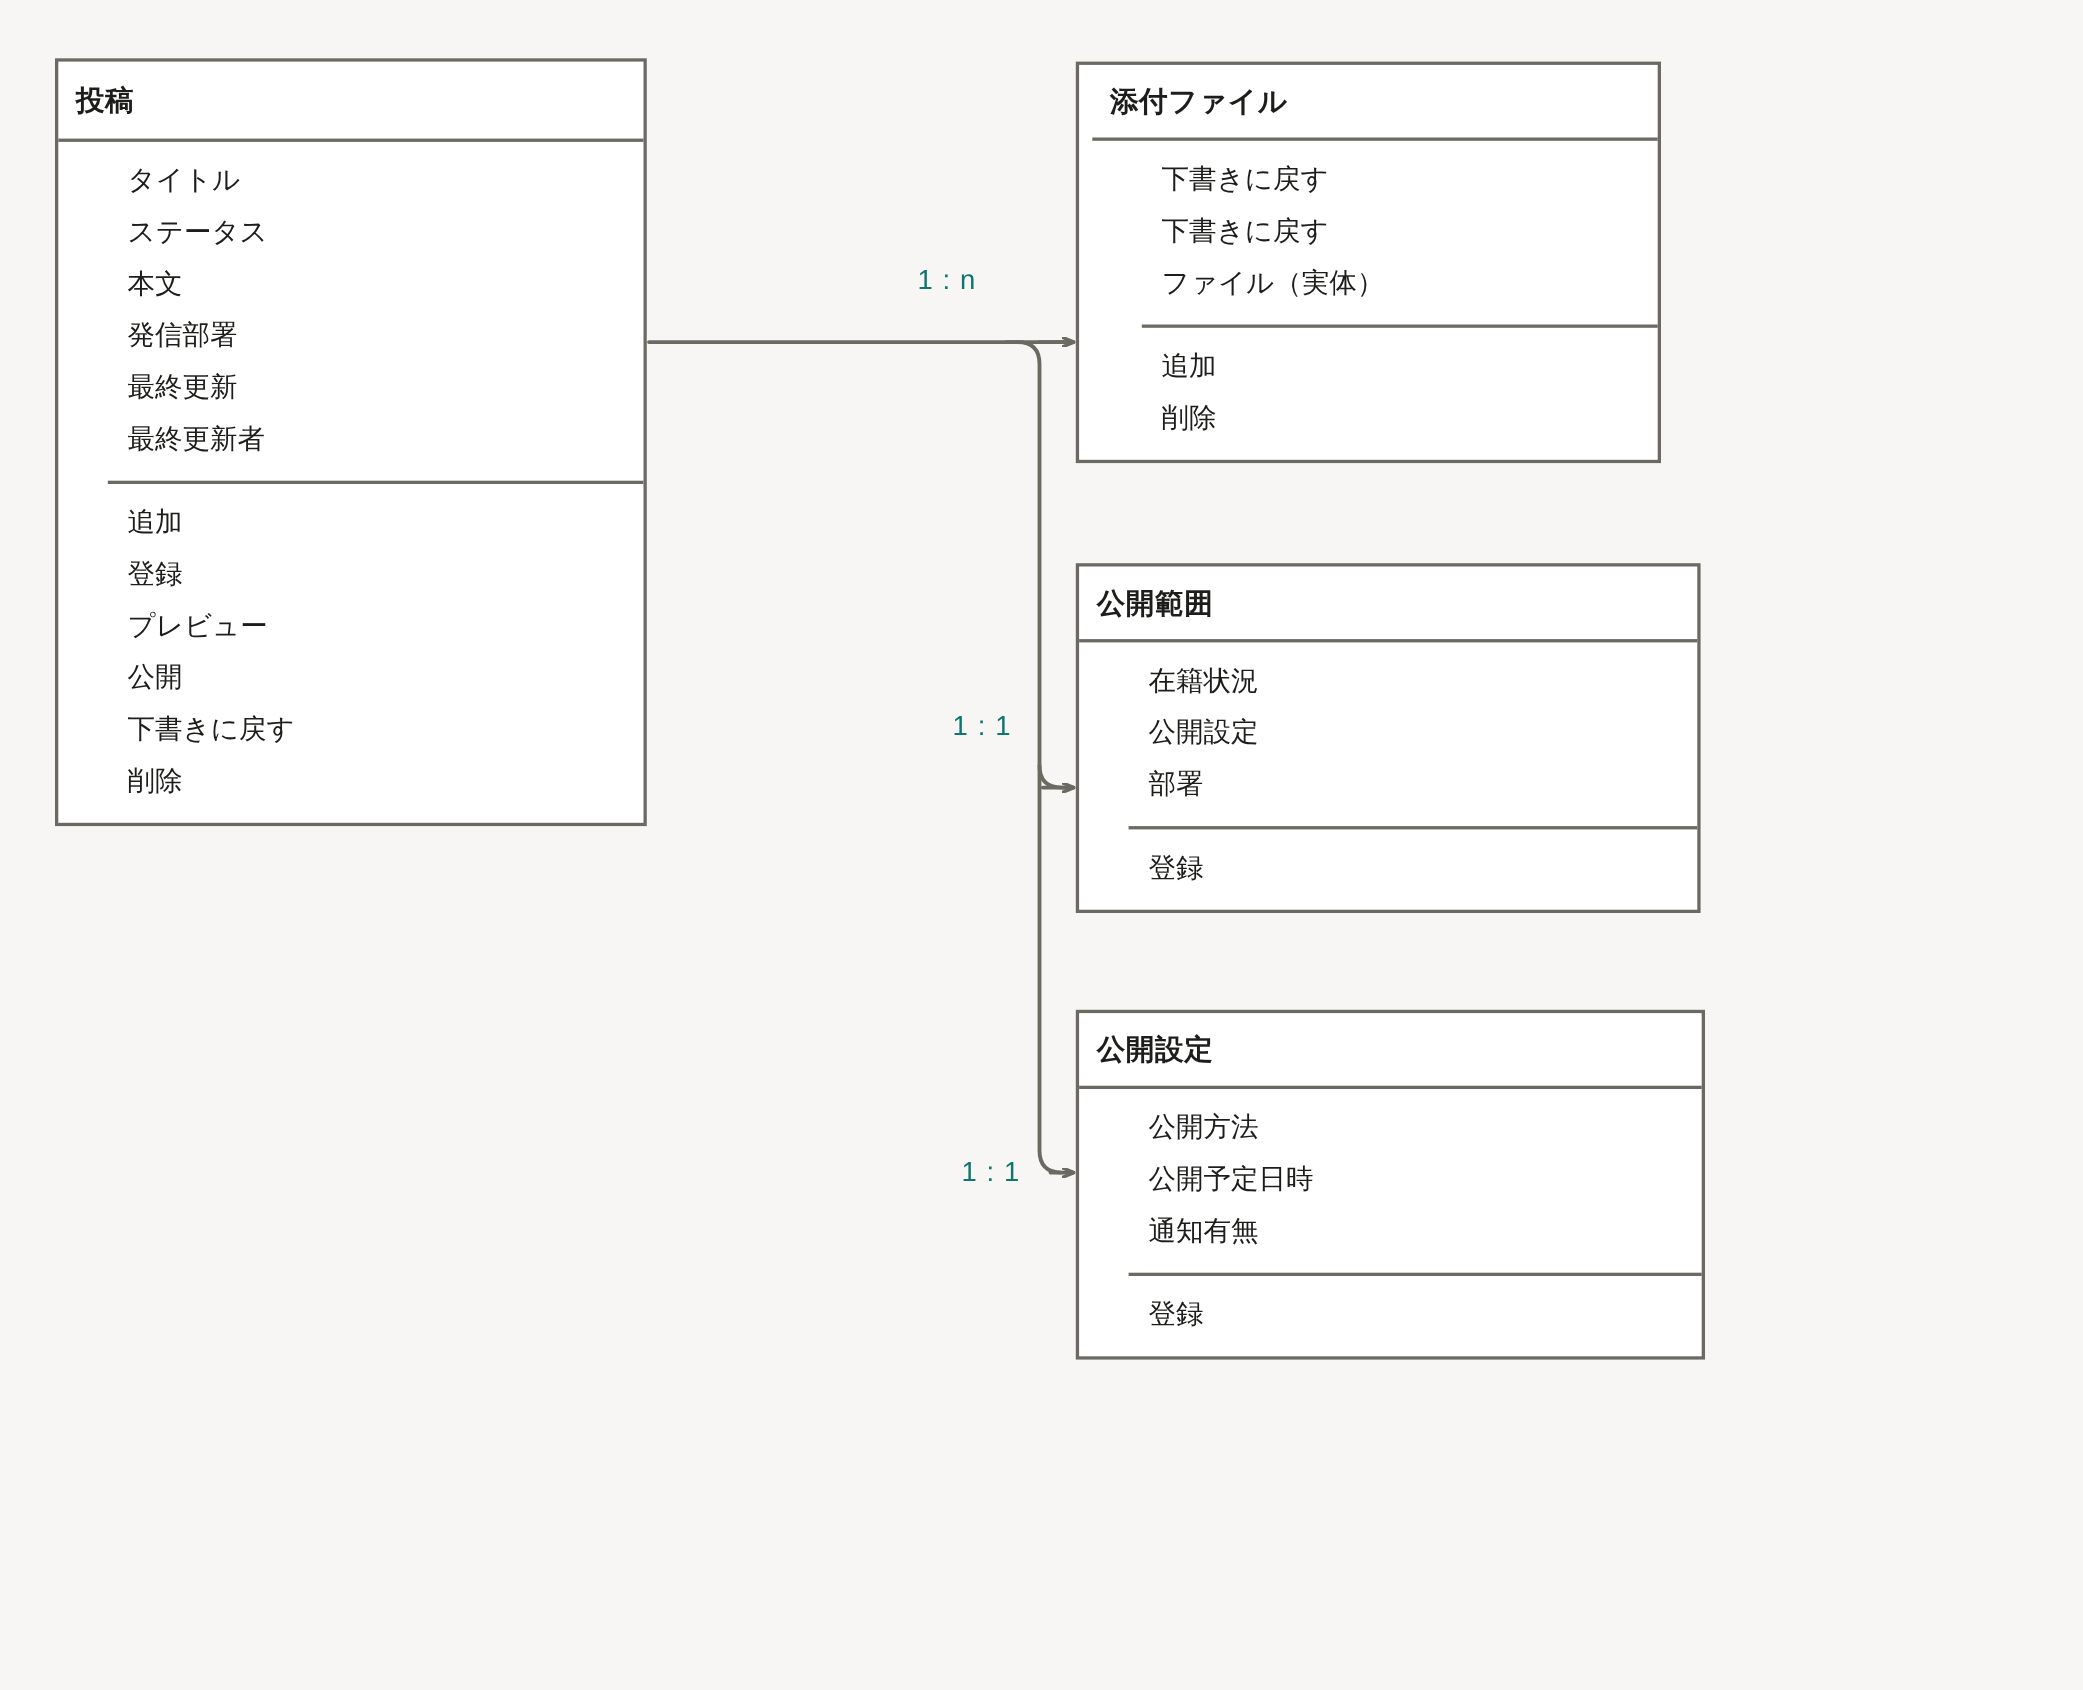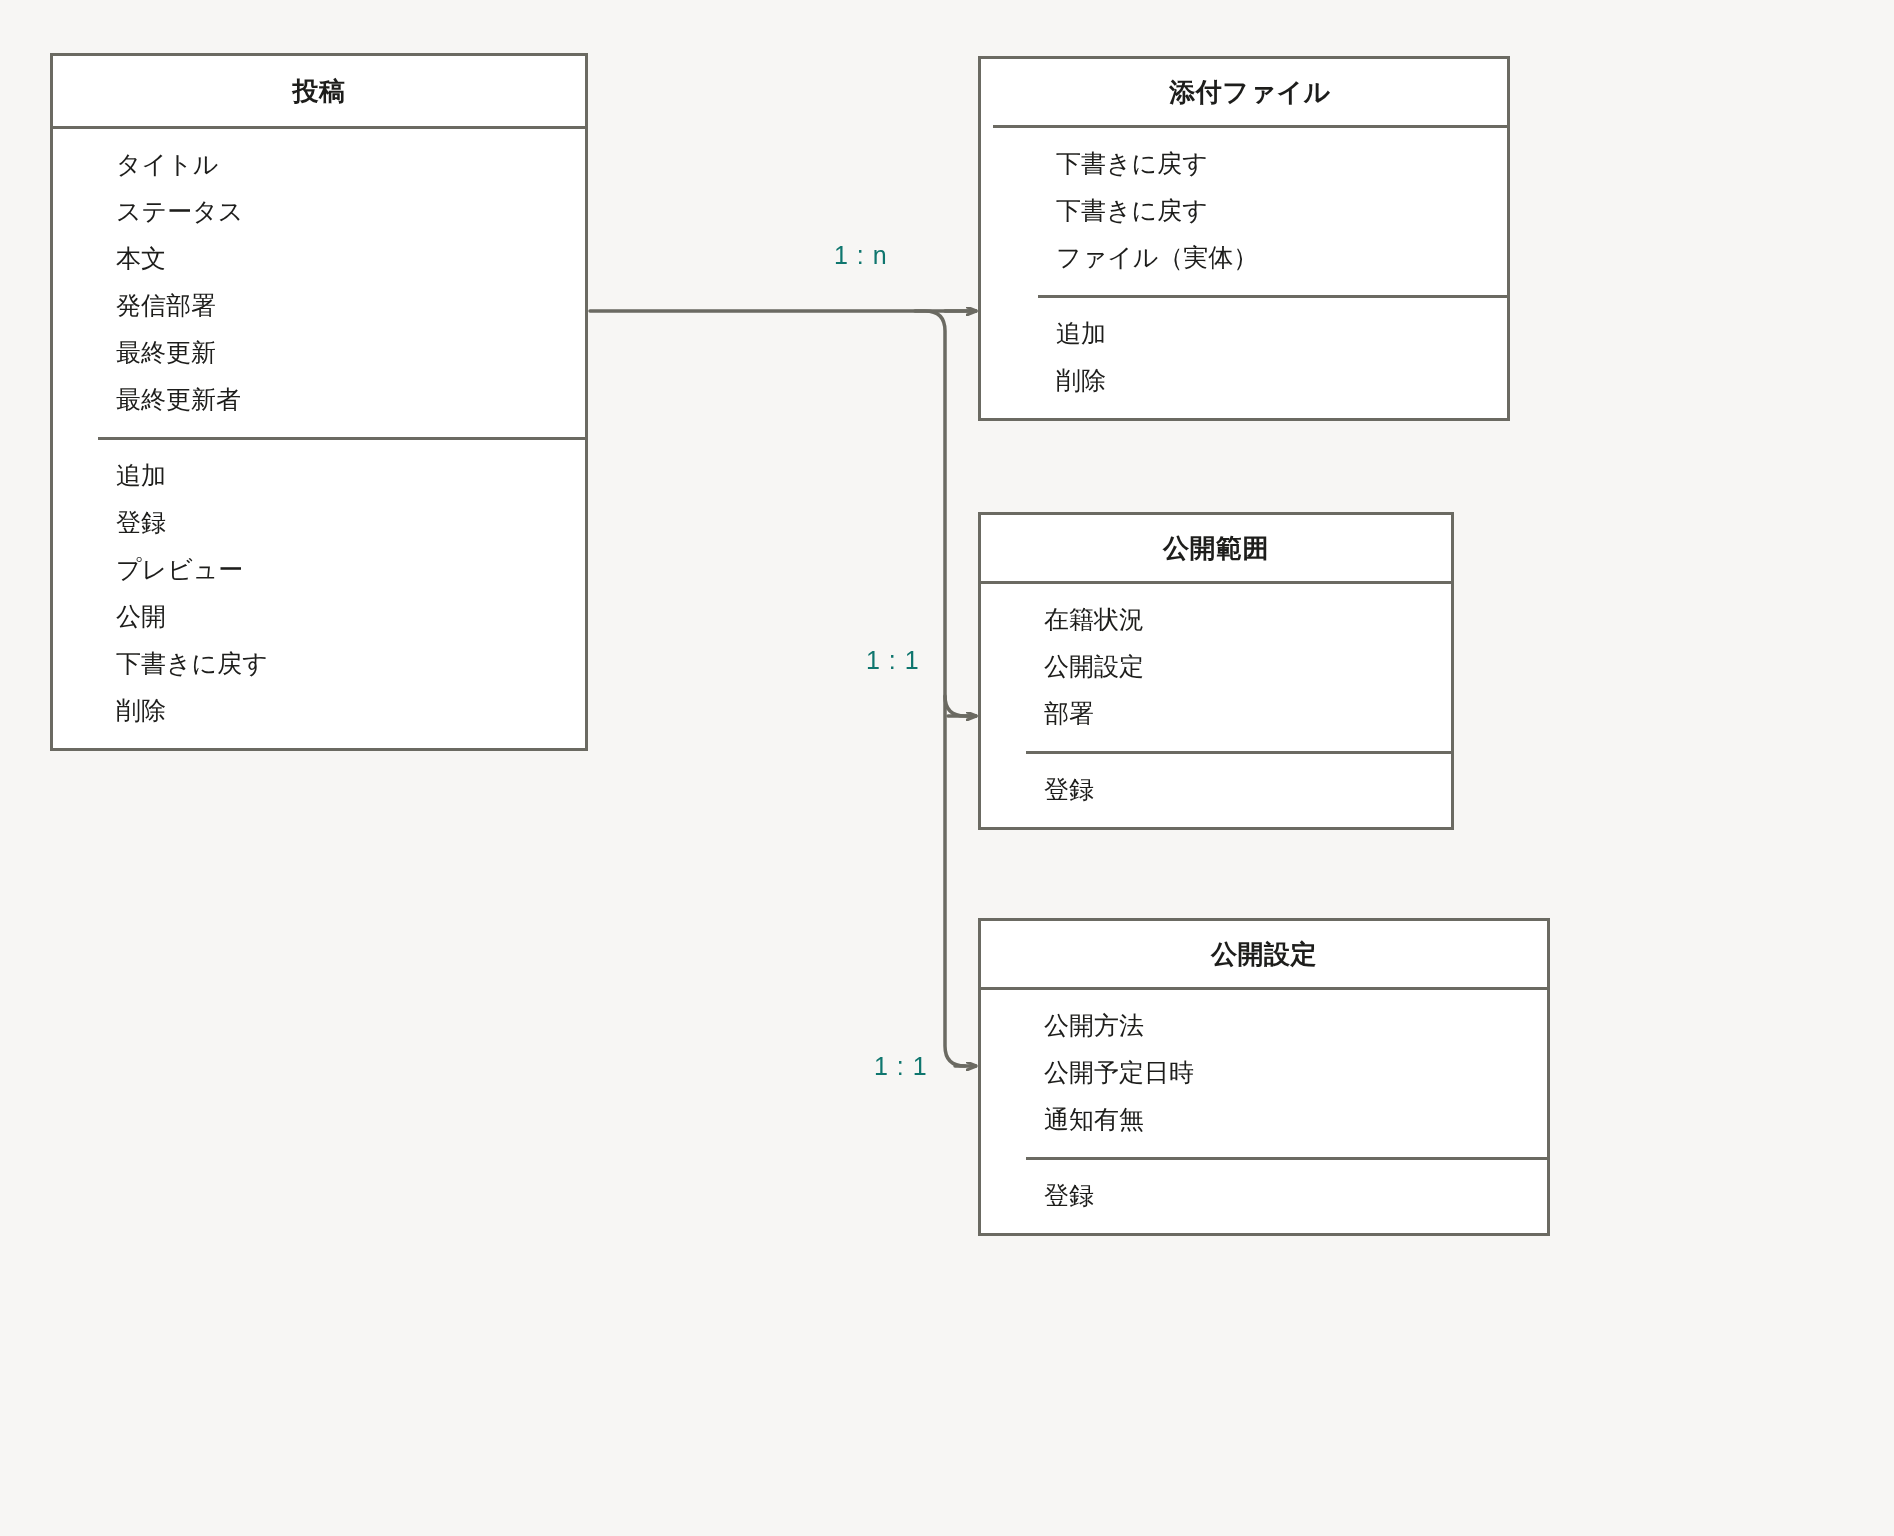--- a/index.html
+++ b/index.html
@@ -24,21 +24,20 @@
   }
 
   
   .umlbox {
     position: absolute;
     background: #ffffff;
     border: 3px solid #6b6a62;
     box-sizing: border-box;
   }
   .uml-title {
-    text-align: center;
     font-weight: bold;
     font-size: 26px;
     line-height: 1;
     padding: 20px 16px 20px 16px;
     border-bottom: 3px solid #6b6a62;
     box-sizing: border-box;
     letter-spacing: 0.5px;
   }
   .uml-section {
     box-sizing: border-box;
@@ -52,21 +51,21 @@
     font-size: 25px;
     line-height: 1;
     padding: 11px 0 11px 0;
     white-space: nowrap;
   }
 
   
   #box-post      { left: 50px;  top: 53px;   width: 538px;  }
   #box-post .uml-title { padding: 22px 16px; }
   #box-attach    { left: 978px; top: 56px;   width: 532px; padding-left: 12px;  }
-  #box-scope     { left: 978px; top: 512px;  width: 476px;  }
+  #box-scope     { left: 978px; top: 512px;  width: 568px;  }
   #box-publish   { left: 978px; top: 918px;  width: 572px;  }
 
   
   #connectors {
     position: absolute;
     left: 0; top: 0;
     width: 1894px;
     height: 1536px;
     pointer-events: none;
   }

